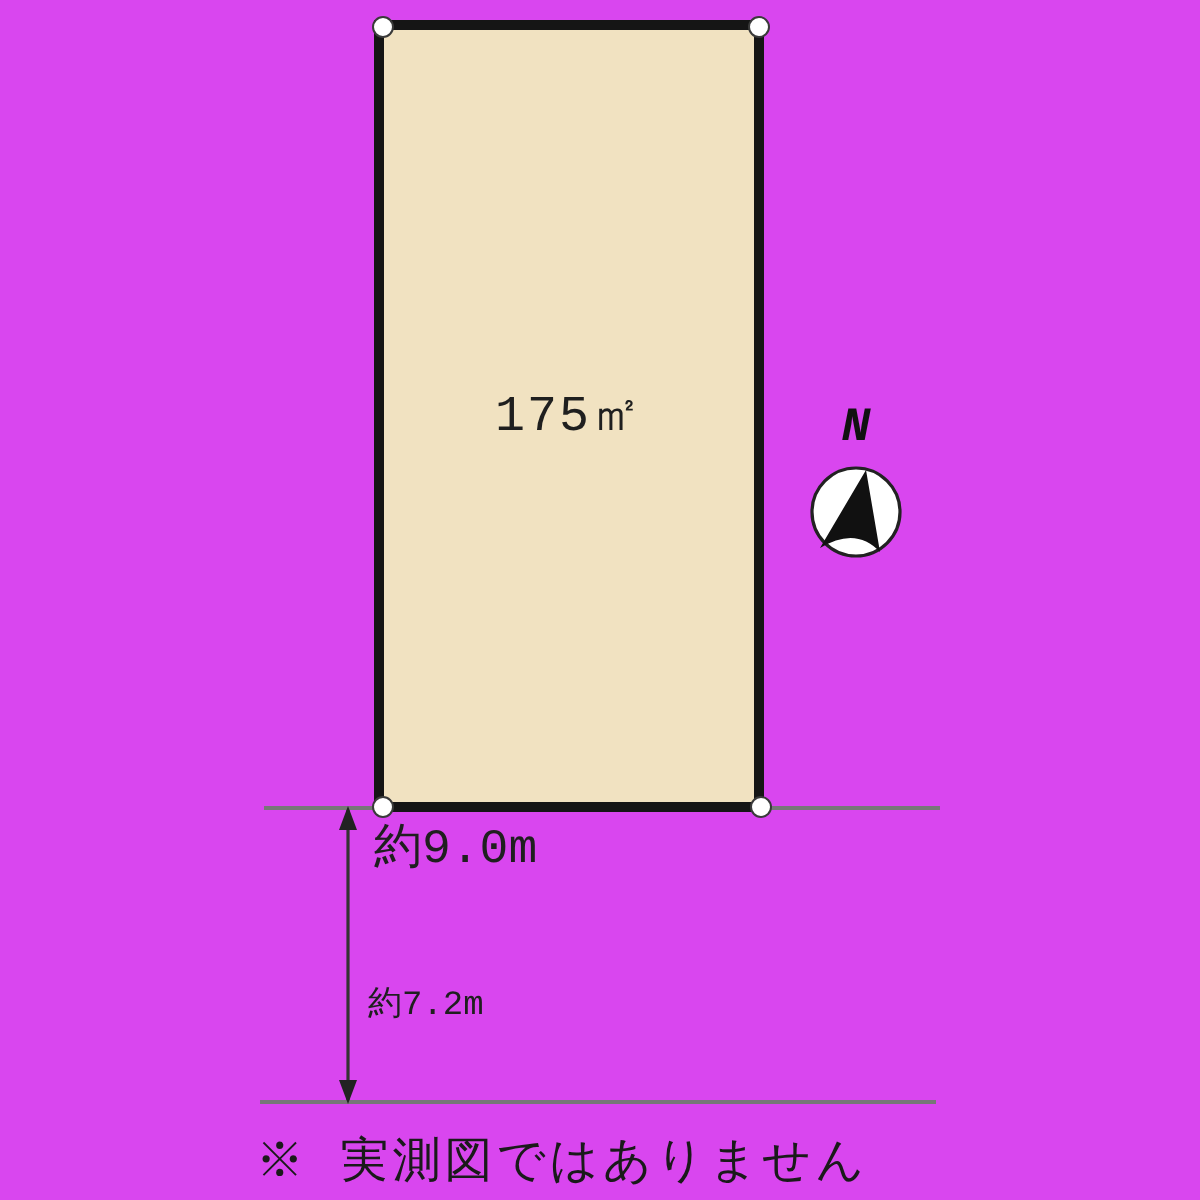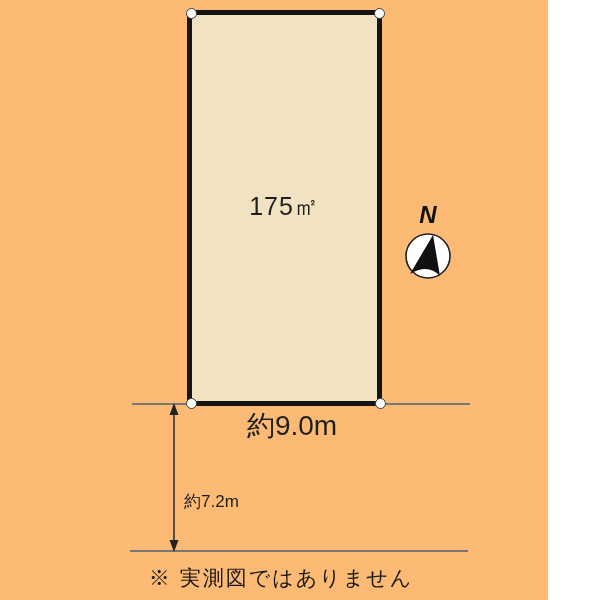--- a/index.html
+++ b/index.html
@@ -2,25 +2,25 @@
 <html style="--plot-fill: #f1e2c1; --plot-border: #151515; --boundary-line: #777777; --text: #1f1f1f;"><head>
 <meta charset="utf-8">
 <style>
   html, body {
     margin: 0;
     padding: 0;
     background: #ffffff;
   }
   .canvas {
     position: relative;
-    width: 548px;
+    width: 600px;
     height: 600px;
-    background: #fdba74;
+    background: #d946ef;
     overflow: hidden;
-    font-family: Liberation Sans, sans-serif;
+    font-family: Liberation Mono, monospace;
     color: var(--text, #1f1f1f);
   }
   .boundary-line {
     position: absolute;
     height: 0;
     border-top: 2px solid var(--boundary-line, #777777);
   }
   .line-top {
     left: 132px;
     top: 403px;
@@ -57,22 +57,21 @@
     width: 195px;
     text-align: center;
     font-size: 25px;
     letter-spacing: 1px;
   }
   .width-label {
     position: absolute;
     left: 187px;
     top: 407px;
     width: 210px;
-    text-align: center;
-    font-size: 28px;
+    font-size: 24px;
   }
   .depth-label {
     position: absolute;
     left: 184px;
     top: 490px;
     font-size: 17px;
   }
   .dim-arrow {
     position: absolute;
     left: 166px;
@@ -93,21 +92,21 @@
     position: absolute;
     left: 404px;
     top: 232px;
   }
   .disclaimer {
     position: absolute;
     left: 0;
     top: 564px;
     width: 562px;
     text-align: center;
-    font-size: 21px;
+    font-size: 24px;
     letter-spacing: 2px;
     color: #1a1a1a;
   }
 </style>
 </head>
 <body>
 
 <div class="canvas">
 
   <div class="boundary-line line-top"></div>

